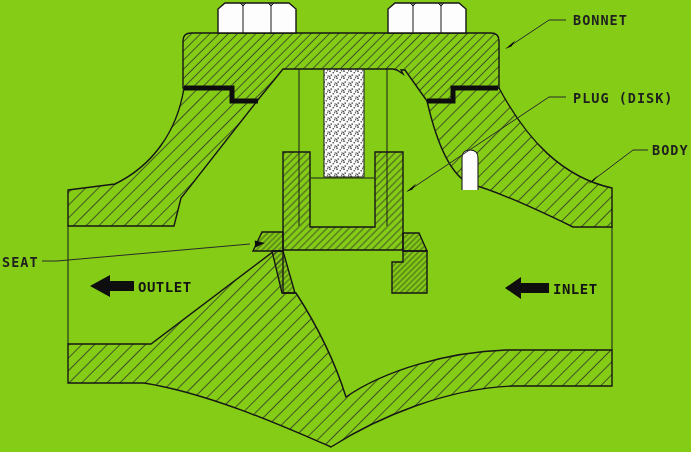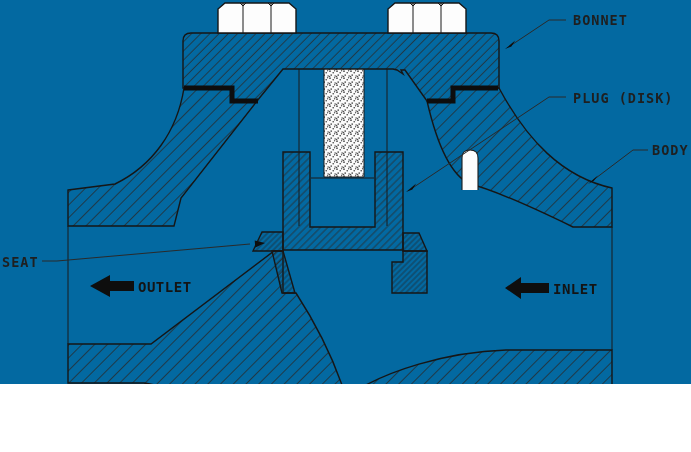--- a/index.html
+++ b/index.html
@@ -1,16 +1,16 @@
 <!DOCTYPE html>
 <html><head>
 <meta charset="utf-8">
 <style>
   html,body{margin:0;padding:0;background:#ffffff;}
-  .stage{position:relative;width:691px;height:384px;background:#0369a1;overflow:hidden;
+  .stage{position:relative;width:691px;height:452px;background:#84cc16;overflow:hidden;
          font-family:"DejaVu Sans Mono","Liberation Mono",monospace;}
   svg{display:block}
   .part-label{font-family:"DejaVu Sans Mono","Liberation Mono",monospace;
               font-size:13.5px;font-weight:700;letter-spacing:1px;fill:#1f1f1f;}
   .flow-label{font-family:"DejaVu Sans Mono","Liberation Mono",monospace;
               font-size:14px;font-weight:700;letter-spacing:0.5px;fill:#141414;}
   .outline{stroke:#161616;stroke-width:1.4;stroke-linejoin:miter;}
   .thin{stroke:#1a1a1a;stroke-width:1;fill:none;}
   .leader{stroke:#2a2a2a;stroke-width:1;fill:none;}
   .gasket{stroke:#0d0d0d;stroke-width:5;fill:none;}

